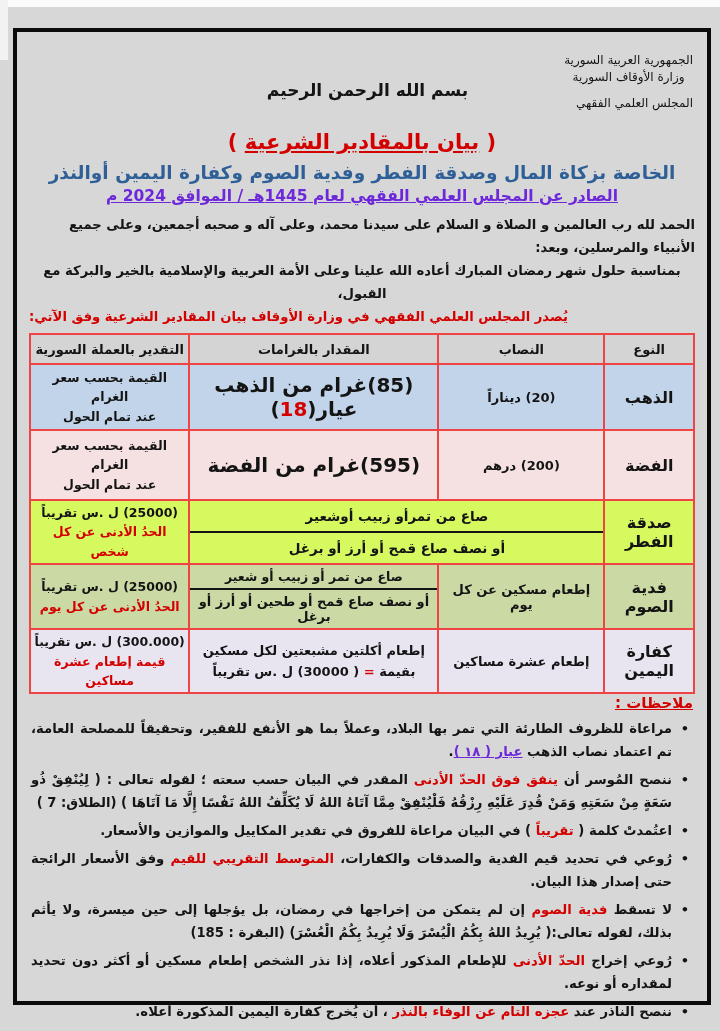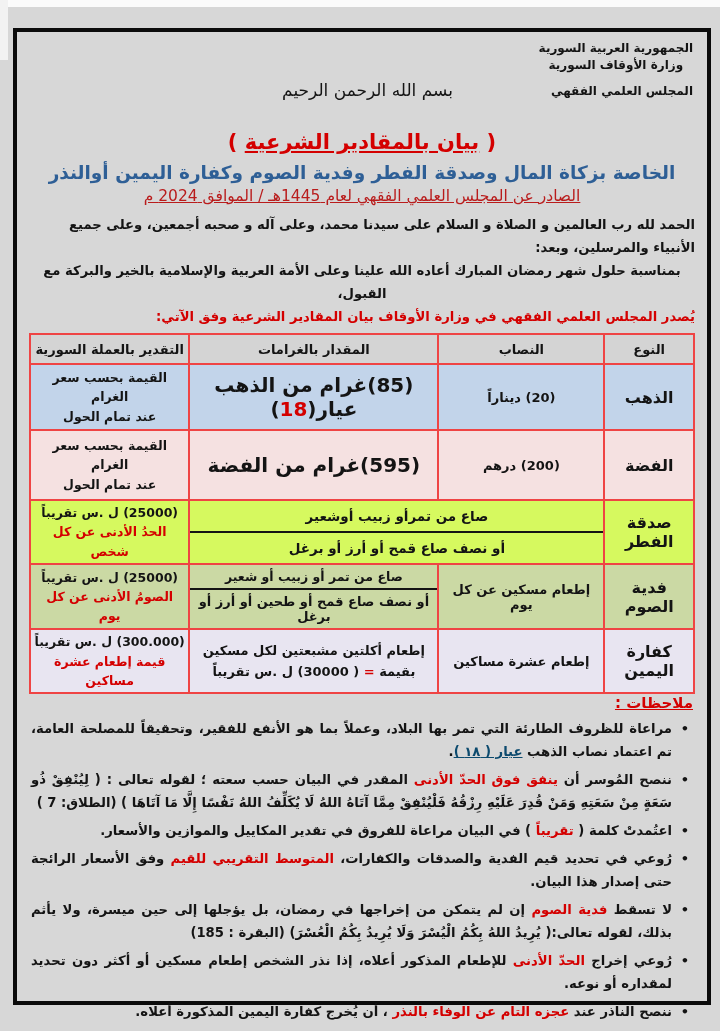--- a/index.html
+++ b/index.html
@@ -12,41 +12,41 @@
   }
   .top-strip{position:absolute;top:0;left:0;right:0;height:7px;background:#fbfbfb;}
   .side-strip{position:absolute;top:0;left:0;width:8px;height:60px;background:#f2f2f2;}
   .frame{
     position:absolute;top:28px;left:13px;right:9px;bottom:26px;
     border:4px solid #0b0b0b;background:#d7d7d7;
     padding:6px 12px 4px 12px;box-sizing:border-box;
   }
   
   .hdr{position:relative;height:82px;}
-  .org{position:absolute;top:2px;right:2px;text-align:center;font-weight:bold;font-size:12px;line-height:17px;}
+  .org{position:absolute;top:14px;right:2px;text-align:center;font-weight:normal;font-size:12px;line-height:17px;}
   .org .o3{margin-top:9px;text-align:right;}
-  .basmala{position:absolute;top:42px;left:11px;right:0;text-align:center;font-weight:normal;font-size:17px;}
+  .basmala{position:absolute;top:42px;left:11px;right:0;text-align:center;font-weight:bold;font-size:17px;}
   
   .main-title{
     text-align:center;font-weight:bold;font-size:21px;color:#d40000;
     margin:10px 0 6px 0;
   }
   .main-title .ul{text-decoration:underline;}
   .subtitle{
     text-align:center;font-weight:bold;font-size:18.5px;color:#2e5f96;
     margin:8px 0 4px 0;
   }
   .issued{
-    text-align:center;font-weight:normal;font-size:15.5px;color:#b91c1c;
+    text-align:center;font-weight:bold;font-size:15.5px;color:#6d28d9;
     text-decoration:underline;margin:4px 0 8px 0;
   }
   .intro{font-weight:bold;font-size:13.2px;line-height:23px;}
   .intro .i1{text-align:right;}
   .intro .i2{text-align:center;}
-  .intro .i3{text-align:right;color:#d40000;}
+  .intro .i3{text-align:left;color:#d40000;}
   
   table.measures{width:100%;border-collapse:collapse;table-layout:fixed;margin-top:5px;}
   .measures td,.measures th{
     border:2px solid #ef4444;text-align:center;vertical-align:middle;
     font-weight:bold;padding:2px 3px;
   }
   .measures th{font-size:13px;height:24px;background:#d4d4d4;}
   .row-gold td{background:#c2d4ea;}
   .row-silver td{background:#f5e1e1;}
   .row-fitr td{background:#d6f95f;}
@@ -58,21 +58,21 @@
   .cell-syp{font-size:12.5px;line-height:1.55;}
   td.stack{padding:0;}
   .stack .l1{border-bottom:2px solid #141414;padding:7px 2px;font-size:13.5px;}
   .stack .l2{padding:7px 2px;font-size:13.5px;}
   .stack2 .l1,.stack2 .l2{border:0;padding:3px 10px;font-size:13px;}
   .row-gold td{height:60px;}
   .row-silver td{height:64px;}
   .row-sawm td{height:58px;}
   .row-yamin td{height:54px;}
   .red{color:#d40000;}
-  .redu{color:#0c4a6e;text-decoration:underline;}
+  .redu{color:#6d28d9;text-decoration:underline;}
   
   .notes-heading{
     color:#d40000;font-weight:bold;font-size:15px;text-decoration:underline;
     margin:0 2px 5px 0;text-align:right;
   }
   ul.notes{list-style:none;margin:0;padding:0 6px 0 2px;}
   ul.notes li{
     display:flex;gap:7px;margin-bottom:5px;
     font-weight:bold;font-size:13.2px;line-height:23px;text-align:justify;
   }
@@ -152,21 +152,21 @@
     </tr>
     <tr class="row-sawm">
       <td class="cell-type">فدية الصوم</td>
       <td class="cell-nisab">إطعام مسكين عن كل يوم</td>
       <td class="stack">
         <div class="l1" style="font-size:12.5px;padding:4px 2px;">صاع من تمر أو زبيب أو شعير</div>
         <div class="l2" style="font-size:13px;padding:4px 0;">أو نصف صاع قمح أو طحين أو أرز أو برغل</div>
       </td>
       <td class="cell-syp">
         <div>(25000) ل .س تقريباً</div>
-        <div class="red">الصومُ الأدنى عن كل يوم</div>
+        <div class="red">الحدُ الأدنى عن كل يوم</div>
       </td>
     </tr>
     <tr class="row-yamin">
       <td class="cell-type">كفارة اليمين</td>
       <td class="cell-nisab">إطعام عشرة مساكين</td>
       <td class="stack stack2">
         <div class="l1">إطعام أكلتين مشبعتين لكل مسكين</div>
         <div class="l2"><span>بقيمة </span><span class="red">=</span><span> ( 30000) ل .س تقريباً</span></div>
       </td>
       <td class="cell-syp">

